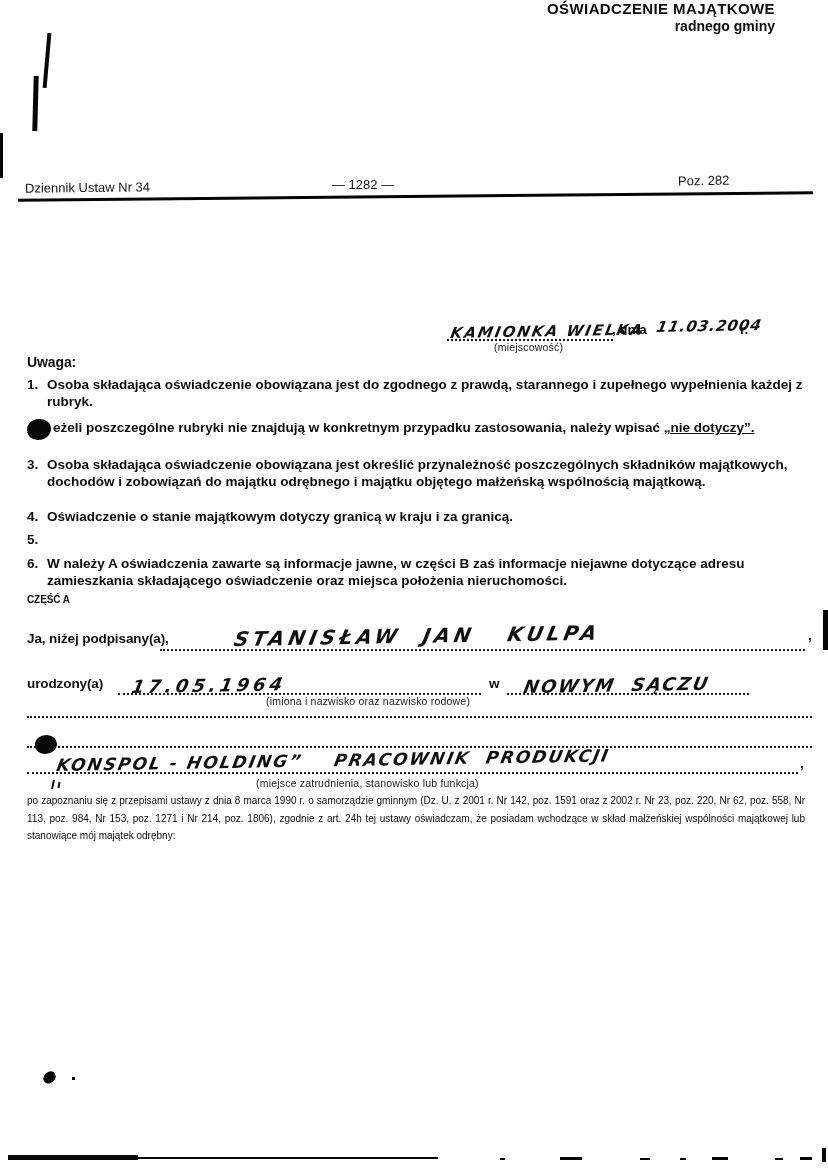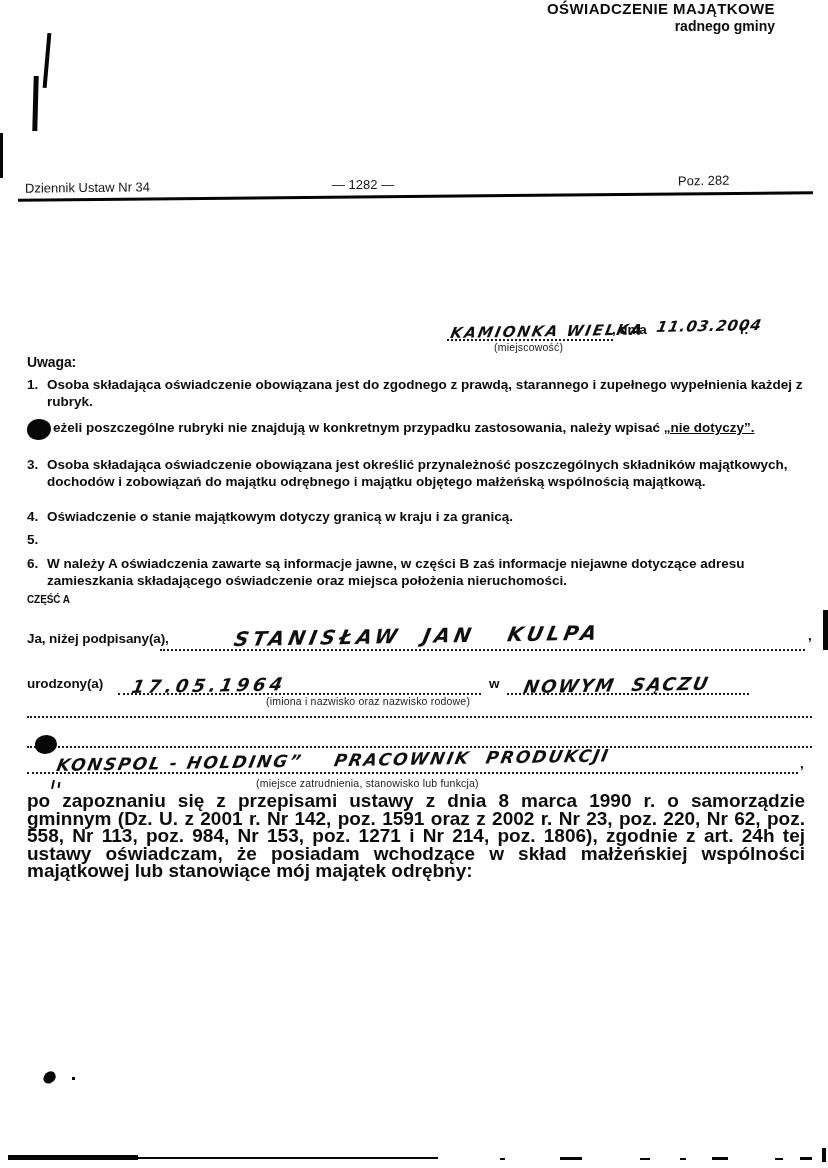--- a/index.html
+++ b/index.html
@@ -32,21 +32,21 @@
   .dotfield { border-bottom:2px dotted #1b1b1b; }
 
   
   .note { position:absolute; width:778px; left:27px; font-weight:700; font-size:13.5px; line-height:17px; padding-left:20px; }
   .note-num { position:absolute; left:0; top:0; }
   .note-emph { text-decoration:underline; }
   .note2 { padding-left:26px; }
 
   .ink-blob { position:absolute; background:#070707; border-radius:52% 48% 55% 45%; }
 
-  .legal { font-weight:700; font-size:19px; line-height:17.5px; text-align:justify; }
+  .legal { font-weight:400; font-size:10px; line-height:17.5px; text-align:justify; }
 
   .mark { background:#070707; }
 </style>
 </head>
 <body>
 
 <div class="sheet">
 
   <div class="abs mark" style="left:45px; top:33px; width:4px; height:55px; transform:rotate(5deg);"></div>
   <div class="abs mark" style="left:33px; top:76px; width:5px; height:55px; transform:rotate(1.5deg);"></div>

